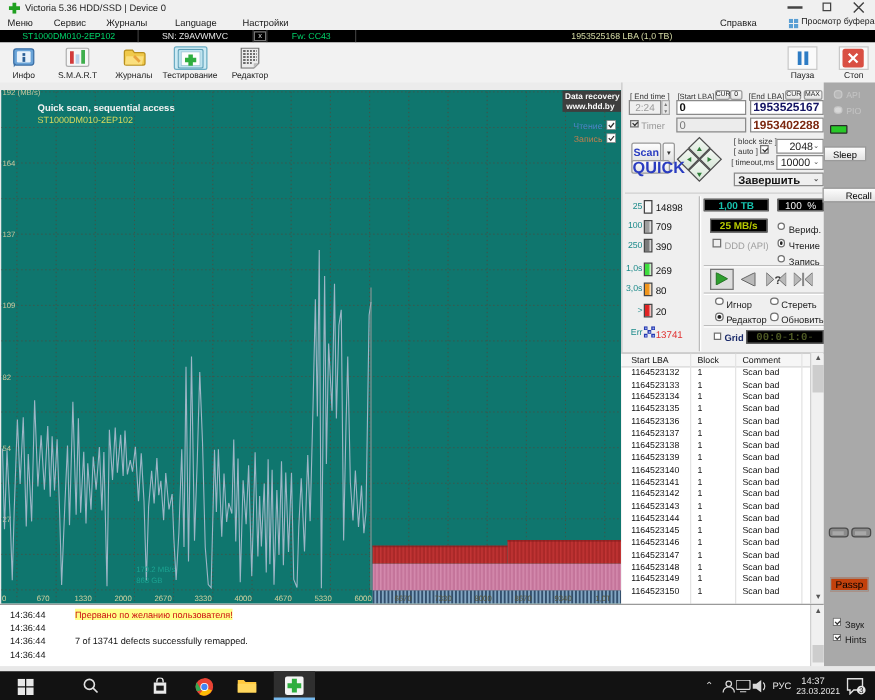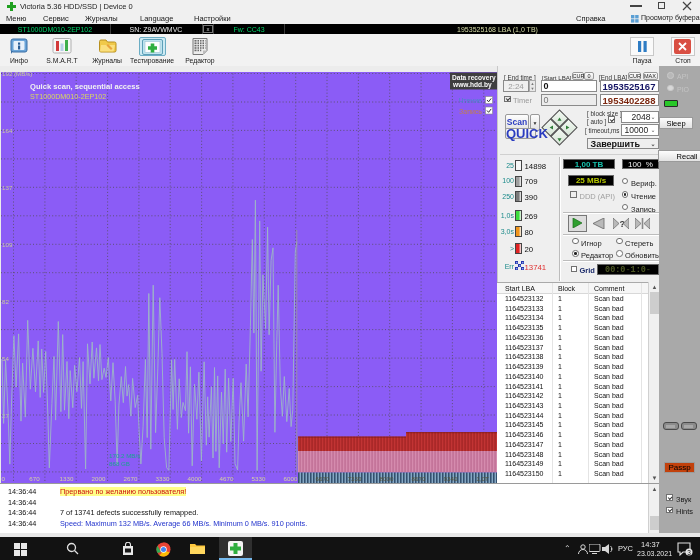--- a/index.html
+++ b/index.html
@@ -118,21 +118,21 @@
     </svg>
  <div class="tlabel" style="left:612px">Пауза</div>
  <div class="abs" style="left:671px;top:3px;width:24px;height:19px;background:#fafafa;border:1px solid #c8c8c8"></div>
  <div class="abs" style="left:674px;top:5px;width:17px;height:15px;background:#d94f43;border-radius:2px"></div>
  <svg class="abs" style="left:678px;top:8px" width="10" height="10">
       <path d="M1 1l7 7M8 1l-7 7" stroke="#fff" stroke-width="1.8"></path>
     </svg>
  <div class="tlabel" style="left:653px">Стоп</div>
 </div>
 
-<div class="abs" style="left:1px;top:72px;width:496px;height:411px;background:#8b5cf6">
+<div class="abs" style="left:1px;top:72px;width:496px;height:411px;background:#0f766e">
 <svg width="496" height="411" style="position:absolute;left:0;top:0">
 <defs>
 <pattern id="redst" width="3" height="1" patternUnits="userSpaceOnUse">
           <rect width="3" height="1" fill="#aa2828"></rect>
           <rect width="1.2" height="1" fill="#c23434"></rect>
         </pattern>
 <pattern id="pinkst" width="3" height="1" patternUnits="userSpaceOnUse">
           <rect width="3" height="1" fill="#c4749a"></rect>
           <rect width="1.2" height="1" fill="#d58bae"></rect>
         </pattern>
@@ -434,21 +434,20 @@
  <div class="abs" style="left:17px;top:441px;color:#1a1a1a;font-size:7.5px">Hints</div>
 </div>
 
 <div class="abs logarea">
  <div class="abs" style="left:8px;top:3px">14:36:44</div>
  <div class="abs" style="left:60px;top:3px;color:#cc1111;background:#ffff88">Прервано по желанию пользователя!</div>
  <div class="abs" style="left:8px;top:13.5px">14:36:44</div>
  <div class="abs" style="left:8px;top:24px">14:36:44</div>
  <div class="abs" style="left:60px;top:24px">7 of 13741 defects successfully remapped.</div>
  <div class="abs" style="left:8px;top:34.5px">14:36:44</div>
- <div class="abs" style="left:60px;top:34.5px;color:#2233cc">Speed: Maximum 132 MB/s. Average 66 MB/s. Minimum 0 MB/s. 910 points.</div>
  <div class="abs" style="left:648px;top:0;width:11px;height:49px;background:#f0f0f0;border-left:1px solid #d0d0d0">
   <div class="abs" style="left:2.5px;top:2px;font-size:6px;color:#555">▲</div>
   <div class="abs" style="left:1px;top:32px;width:9px;height:14px;background:#cdcdcd"></div>
  </div>
 </div>
 <div class="abs" style="left:0;top:533px;width:700px;height:4px;background:#e8e8e8"></div>
 
 <div class="abs taskbar">
  <svg class="abs" style="left:14px;top:5.5px" width="13" height="13">
       <g fill="#e8e8e8">

